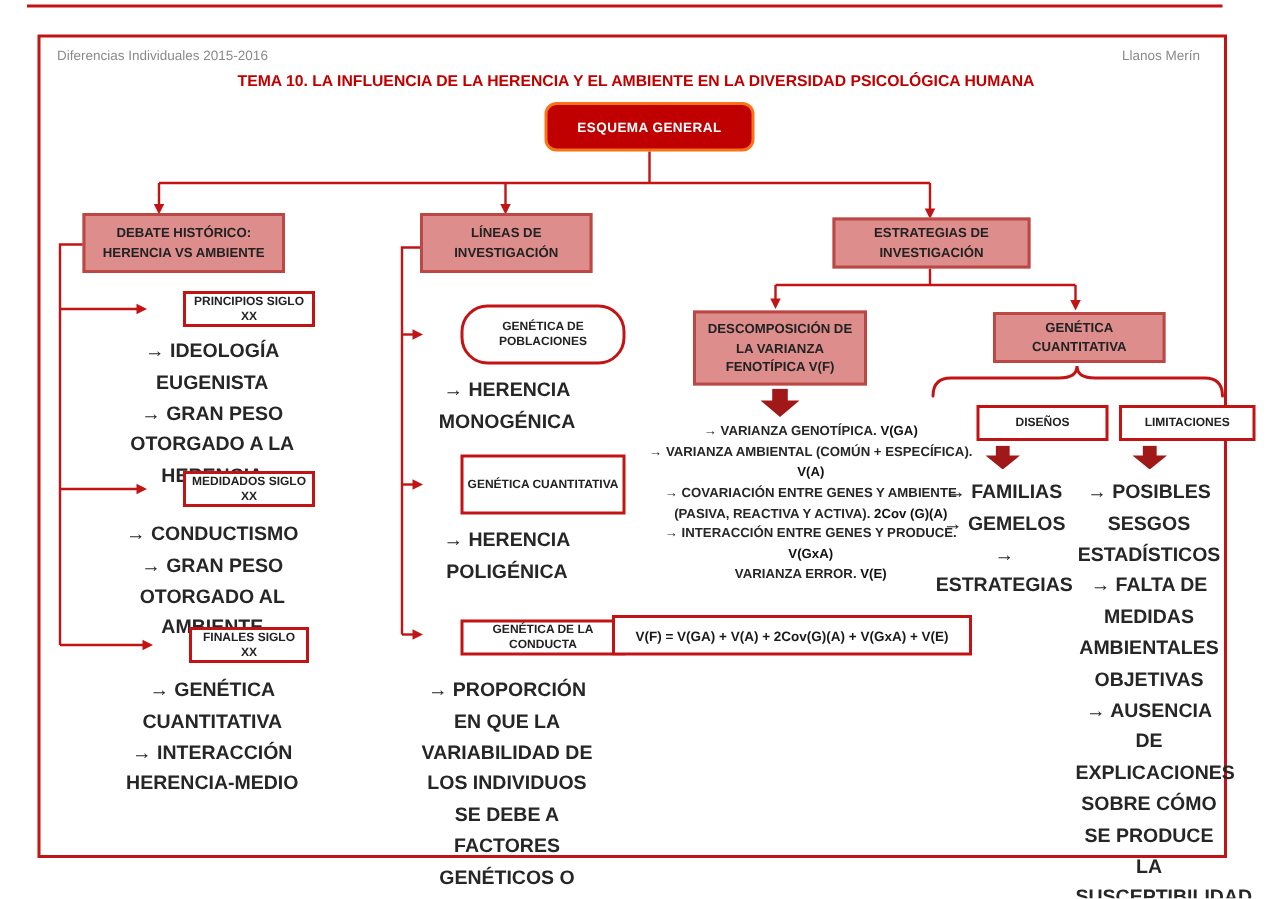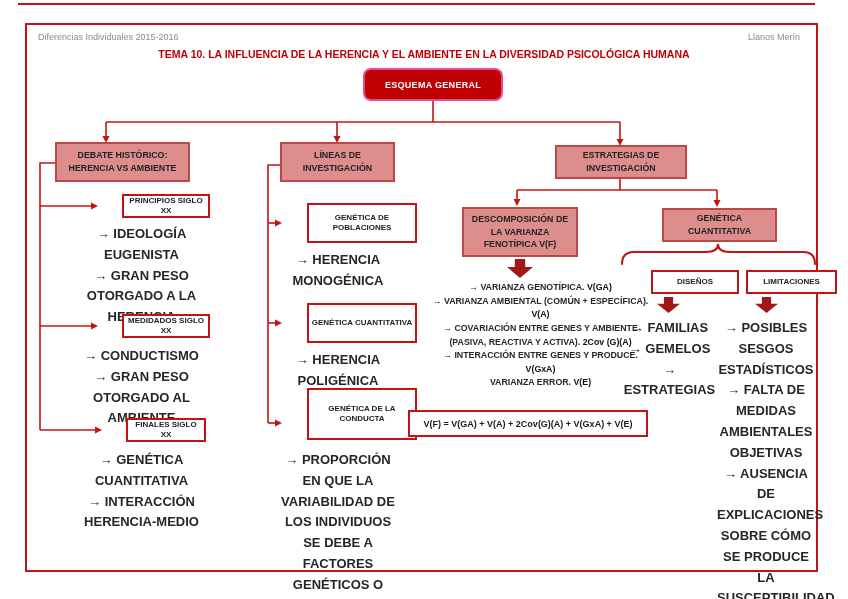--- a/index.html
+++ b/index.html
@@ -11,21 +11,21 @@
 
   .hdr{position:absolute;top:32px;font-size:9px;color:#8a8a8a;}
   .hdr-left{left:38px;}
   .hdr-right{right:48px;}
 
   .title{position:absolute;top:48px;left:0;width:848px;text-align:center;
          font-size:10.5px;font-weight:700;color:#c00000;}
 
   .node{position:absolute;box-sizing:border-box;display:flex;align-items:center;justify-content:center;
         text-align:center;font-weight:700;color:#222;}
-  .root{background:#c00000;border:2px solid #ec4899;border-radius:8px;color:#ffffff;
+  .root{background:#c00000;border:2px solid #f97316;border-radius:8px;color:#ffffff;
         font-size:9px;letter-spacing:.3px;}
   .pink{background:#dd8d8c;border:2px solid #bc4845;font-size:8.8px;line-height:1.45;padding:2px 3px;}
   .wbox{background:#ffffff;border:2px solid #c21414;font-size:8px;line-height:1.3;padding:1px 2px;margin-left:24px;}
 
   .blist{position:absolute;font-size:13px;font-weight:700;color:#262626;text-align:center;line-height:1.6;}
   .blist b{color:#111;}
   .varlist{font-size:8.8px;line-height:1.55;}
 
   .formula{position:absolute;box-sizing:border-box;background:#fff;border:2px solid #c21414;
            display:flex;align-items:center;justify-content:center;
@@ -113,31 +113,31 @@
       <div><span>→ CONDUCTISMO</span></div>
       <div><span>→ GRAN PESO OTORGADO AL AMBIENTE</span></div>
     </div>
 
   <div class="node wbox" style="left:102px;top:418px;width:80px;height:24px;">FINALES SIGLO XX</div>
   <div class="blist" style="left:84px;top:450px;width:115px;">
       <div><span>→ GENÉTICA CUANTITATIVA</span></div>
       <div><span>→ INTERACCIÓN HERENCIA-MEDIO</span></div>
     </div>
 
-  <div class="node wbox" style="left:283px;top:203px;width:110px;height:40px;">GENÉTICA DE POBLACIONES</div>
+  <div class="node wbox" style="left:283px;top:203px;width:110px;height:40px;border-radius:18px;">GENÉTICA DE POBLACIONES</div>
   <div class="blist" style="left:283px;top:250px;width:110px;">
       <div><span>→ HERENCIA MONOGÉNICA</span></div>
     </div>
 
   <div class="node wbox" style="left:283px;top:303px;width:110px;height:40px;">GENÉTICA CUANTITATIVA</div>
   <div class="blist" style="left:283px;top:350px;width:110px;">
       <div><span>→ HERENCIA POLIGÉNICA</span></div>
     </div>
 
-  <div class="node wbox" style="left:283px;top:388px;width:110px;height:52px;">GENÉTICA DE LA CONDUCTA</div>
+  <div class="node wbox" style="left:283px;top:413px;width:110px;height:24px;">GENÉTICA DE LA CONDUCTA</div>
   <div class="blist" style="left:278px;top:450px;width:120px;">
       <div><span>→ PROPORCIÓN EN QUE LA VARIABILIDAD DE LOS INDIVIDUOS SE DEBE A FACTORES GENÉTICOS O AMBIENTALES</span></div>
     </div>
 
   <div class="blockarrow" style="left:507px;top:259px;width:26px;height:19px;"></div>
   <div class="blist varlist" style="left:428px;top:281px;width:225px;">
       <div><span>→ VARIANZA GENOTÍPICA. </span><b>V(GA)</b><span></span></div>
       <div><span>→ VARIANZA AMBIENTAL (COMÚN + ESPECÍFICA). </span><b>V(A)</b><span></span></div>
       <div><span>→ COVARIACIÓN ENTRE GENES Y AMBIENTE (PASIVA, REACTIVA Y ACTIVA). </span><b>2Cov (G)(A)</b><span></span></div>
       <div><span>→ INTERACCIÓN ENTRE GENES Y PRODUCE. </span><b>V(GxA)</b><span></span></div>

